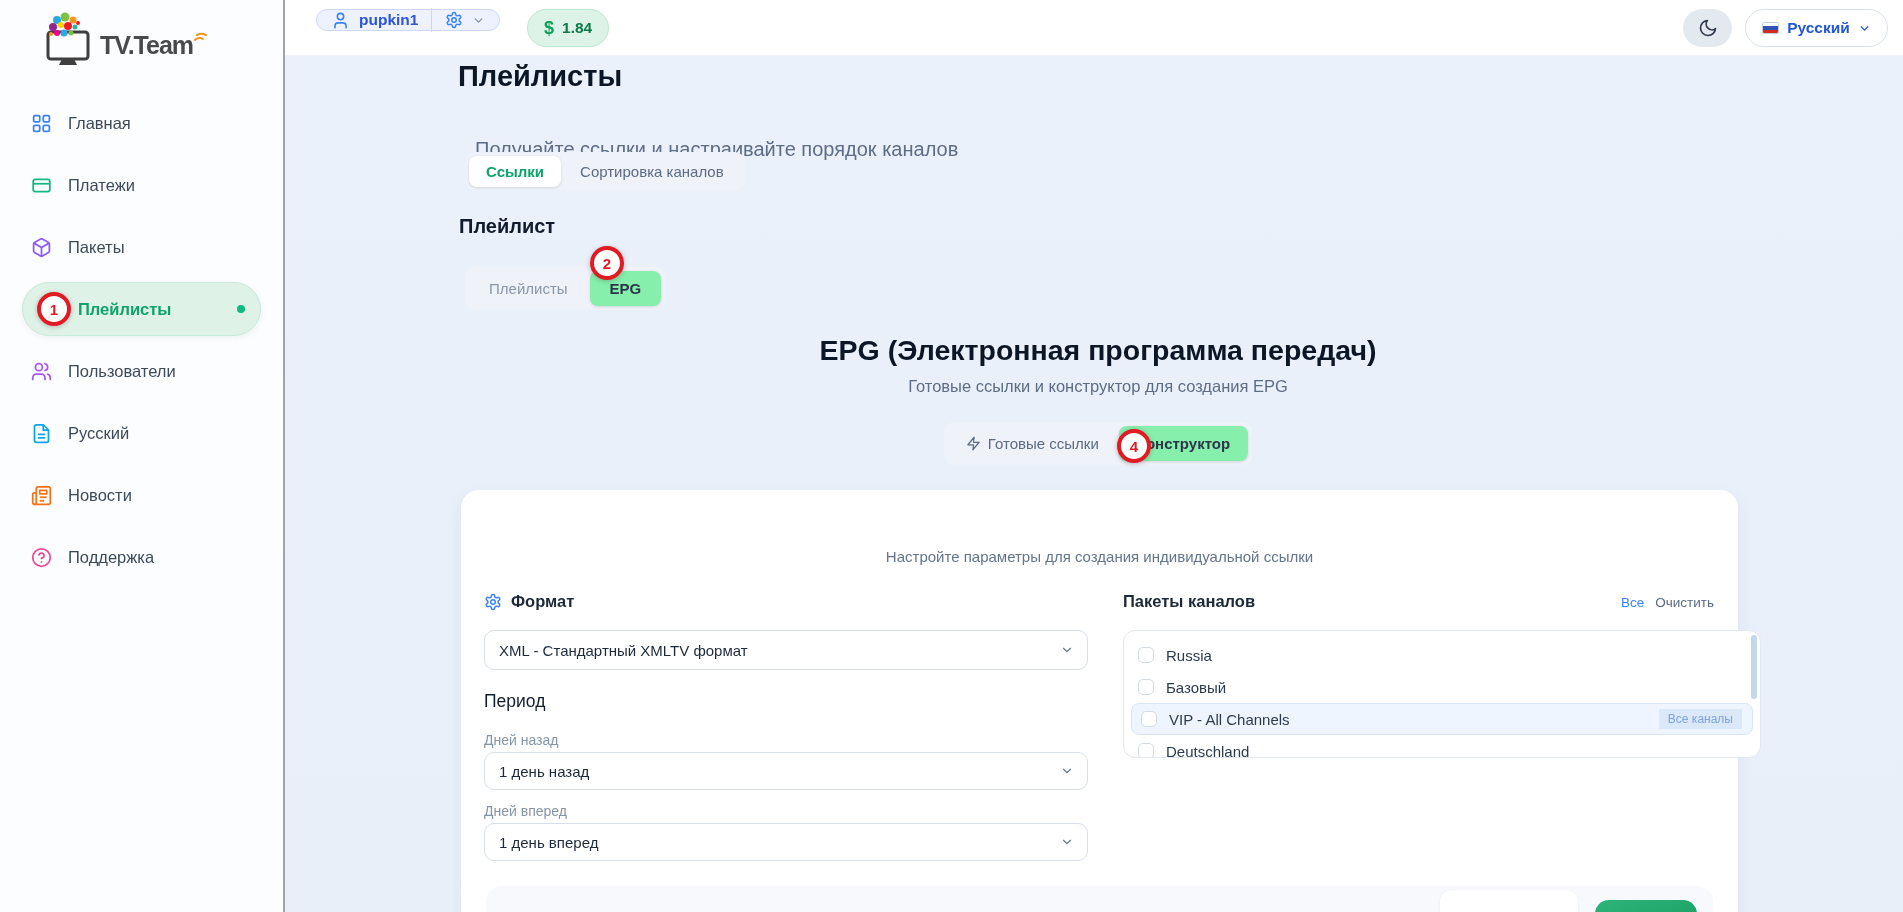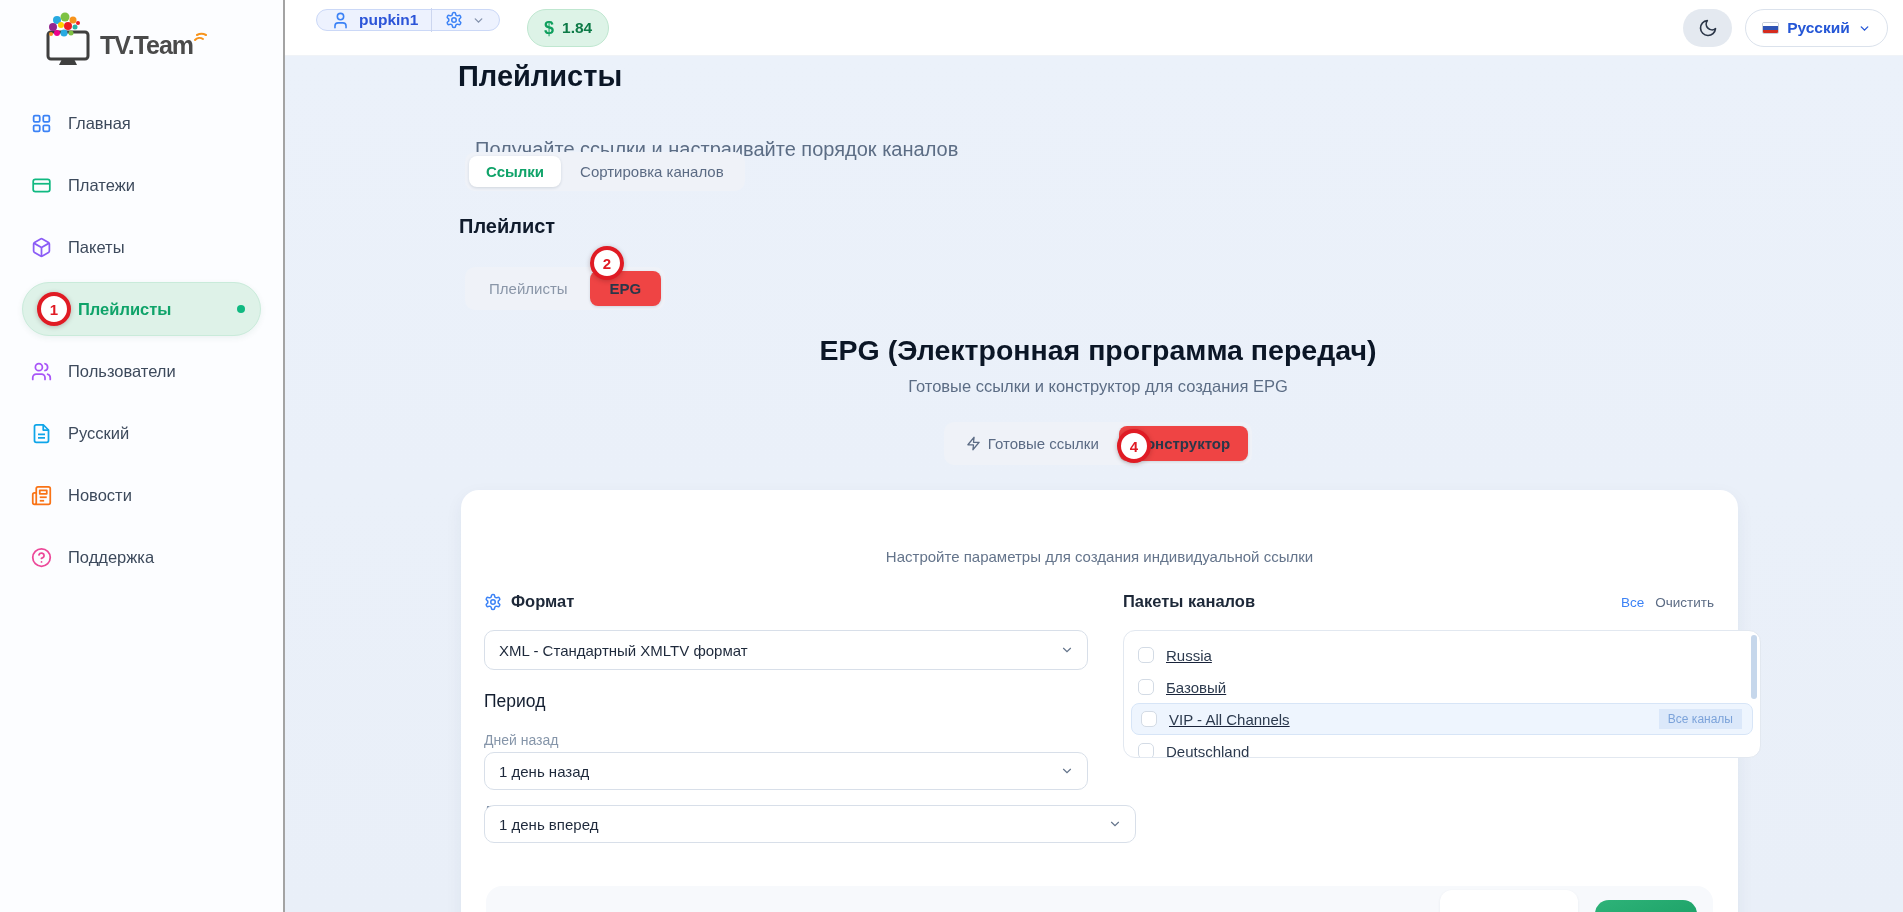--- a/index.html
+++ b/index.html
@@ -38,21 +38,21 @@
   .lang-lbl { font-size:15.5px; font-weight:700; color:#2456d6; }
 
   
   .content { position:absolute; left:285px; top:56px; width:1618px; height:856px; overflow:hidden; background:linear-gradient(180deg,#ebf1fa 0%,#e9eff8 100%); }
   .h1 { position:absolute; left:173px; top:4px; font-size:29px; font-weight:800; color:#0b1626; }
   .h1sub { position:absolute; left:190px; top:46px; font-size:20px; color:#5c6d85;margin-top:36px; }
 
   .tabg { display:inline-flex; align-items:center; background:#eff2f8; border-radius:10px; padding:4px; gap:2px; }
   .tab { display:flex; align-items:center; gap:7px; padding:7px 17px; border-radius:8px; font-size:15px; color:#5b6b84; cursor:pointer; white-space:nowrap; }
   .tab.on-green { background:#fff; color:#0fa369; font-weight:600; box-shadow:0 1px 3px rgba(16,42,67,.14); }
-  .tab.on-dark { background:#ef4444; color:#2b3749; font-weight:600; box-shadow:0 1px 3px rgba(16,42,67,.14); }
+  .tab.on-dark { background:#86efac; color:#2b3749; font-weight:600; box-shadow:0 1px 3px rgba(16,42,67,.14); }
   .tabg1 { position:absolute; left:180px; top:96px; }
   .h3 { position:absolute; left:174px; top:159px; font-size:20px; font-weight:700; color:#101b2c; }
   .tabg2 { position:absolute; left:180px; top:211px; }
   .tabg2 .tab { padding:9px 20px; }
   .tabg2 .inactive { color:#8a96a8; }
 
   .center-wrap { position:absolute; left:173px; top:0; width:1280px; text-align:center; }
   .h2 { position:absolute; left:0; width:100%; top:278px; font-size:28.5px; font-weight:800; color:#0b1626; }
   .h2sub { position:absolute; left:0; width:100%; top:321px; font-size:16.5px; color:#5c6d85; }
   .tabg3-wrap { position:absolute; left:0; width:100%; top:366px; text-align:center; }
@@ -69,27 +69,27 @@
   .fmt-label { position:absolute; left:23px; top:102px; display:flex; align-items:center; gap:9px; font-size:16.5px; font-weight:600; color:#1d2838; }
   .fmt-label .g { color:#3b82f6; display:flex; }
   .select { position:absolute; background:#fff; border:1px solid #d8dfe9; border-radius:10px; display:flex; align-items:center; padding:0 14px; font-size:15px; color:#1e293b; cursor:pointer; }
   .select .chev { position:absolute; right:13px; color:#64748b; display:flex; }
   .sel-format { left:23px; top:140px; width:604px; height:40px; }
   .period-h { position:absolute; left:23px; top:201px; font-size:17.5px; font-weight:400; color:#131e30; }
   .small-lbl { position:absolute; left:23px; font-size:14px; color:#8595a9; }
   .lbl-back { top:242px; }
   .sel-back { left:23px; top:262px; width:604px; height:38px; }
   .lbl-fwd { top:313px; }
-  .sel-fwd { left:23px; top:315px; width:652px; height:38px; }
+  .sel-fwd { left:23px; top:333px; width:604px; height:38px; }
 
   .pk-title { position:absolute; left:662px; top:102px; font-size:16.5px; font-weight:600; color:#1d2838; }
   .pk-links { position:absolute; right:24px; top:105px; display:flex; gap:11px; font-size:13.5px; }
   .lnk-all { color:#3b82f6; cursor:pointer; }
   .lnk-clear { color:#5b6b84; cursor:pointer; }
-  .pk-list { position:absolute; left:662px; top:140px; width:638px; height:128px; background:#fff; border:1px solid #e2e8f0; border-radius:12px; padding-top:8px; overflow:hidden;text-decoration:underline; }
+  .pk-list { position:absolute; left:662px; top:140px; width:638px; height:128px; background:#fff; border:1px solid #e2e8f0; border-radius:12px; padding-top:8px; overflow:hidden; }
   .pk-row { position:relative; height:32px; display:flex; align-items:center; gap:12px; padding:0 14px; font-size:15px; color:#2c3a4e; cursor:pointer; }
   .pk-row.hl { margin:0 7px; padding:0 9px; background:#eef5fe; border:1px solid #d7e5f7; border-radius:8px; }
   .cb { width:16px; height:16px; flex:0 0 16px; border:1px solid #d3dbe5; border-radius:5px; background:#fff; }
   .pk-badge { position:absolute; right:10px; font-size:12px; background:#dbe8fa; color:#7ca3da; padding:3px 9px; border-radius:0; }
   .pk-scroll { position:absolute; right:3px; top:4px; width:6px; height:64px; border-radius:3px; background:#c6d7eb; }
 
   .bottom-panel { position:absolute; left:25px; top:396px; width:1227px; height:110px; background:#f7f9fc; border-radius:16px; }
   .btn-ghost { position:absolute; left:979px; top:400px; width:138px; height:44px; background:#fff; border-radius:12px; box-shadow:0 1px 3px rgba(30,52,92,.07); cursor:pointer; }
   .btn-green { position:absolute; left:1134px; top:410px; width:102px; height:44px; border-radius:14px; background:linear-gradient(160deg,#2eb379,#159a5f); cursor:pointer; }
 

